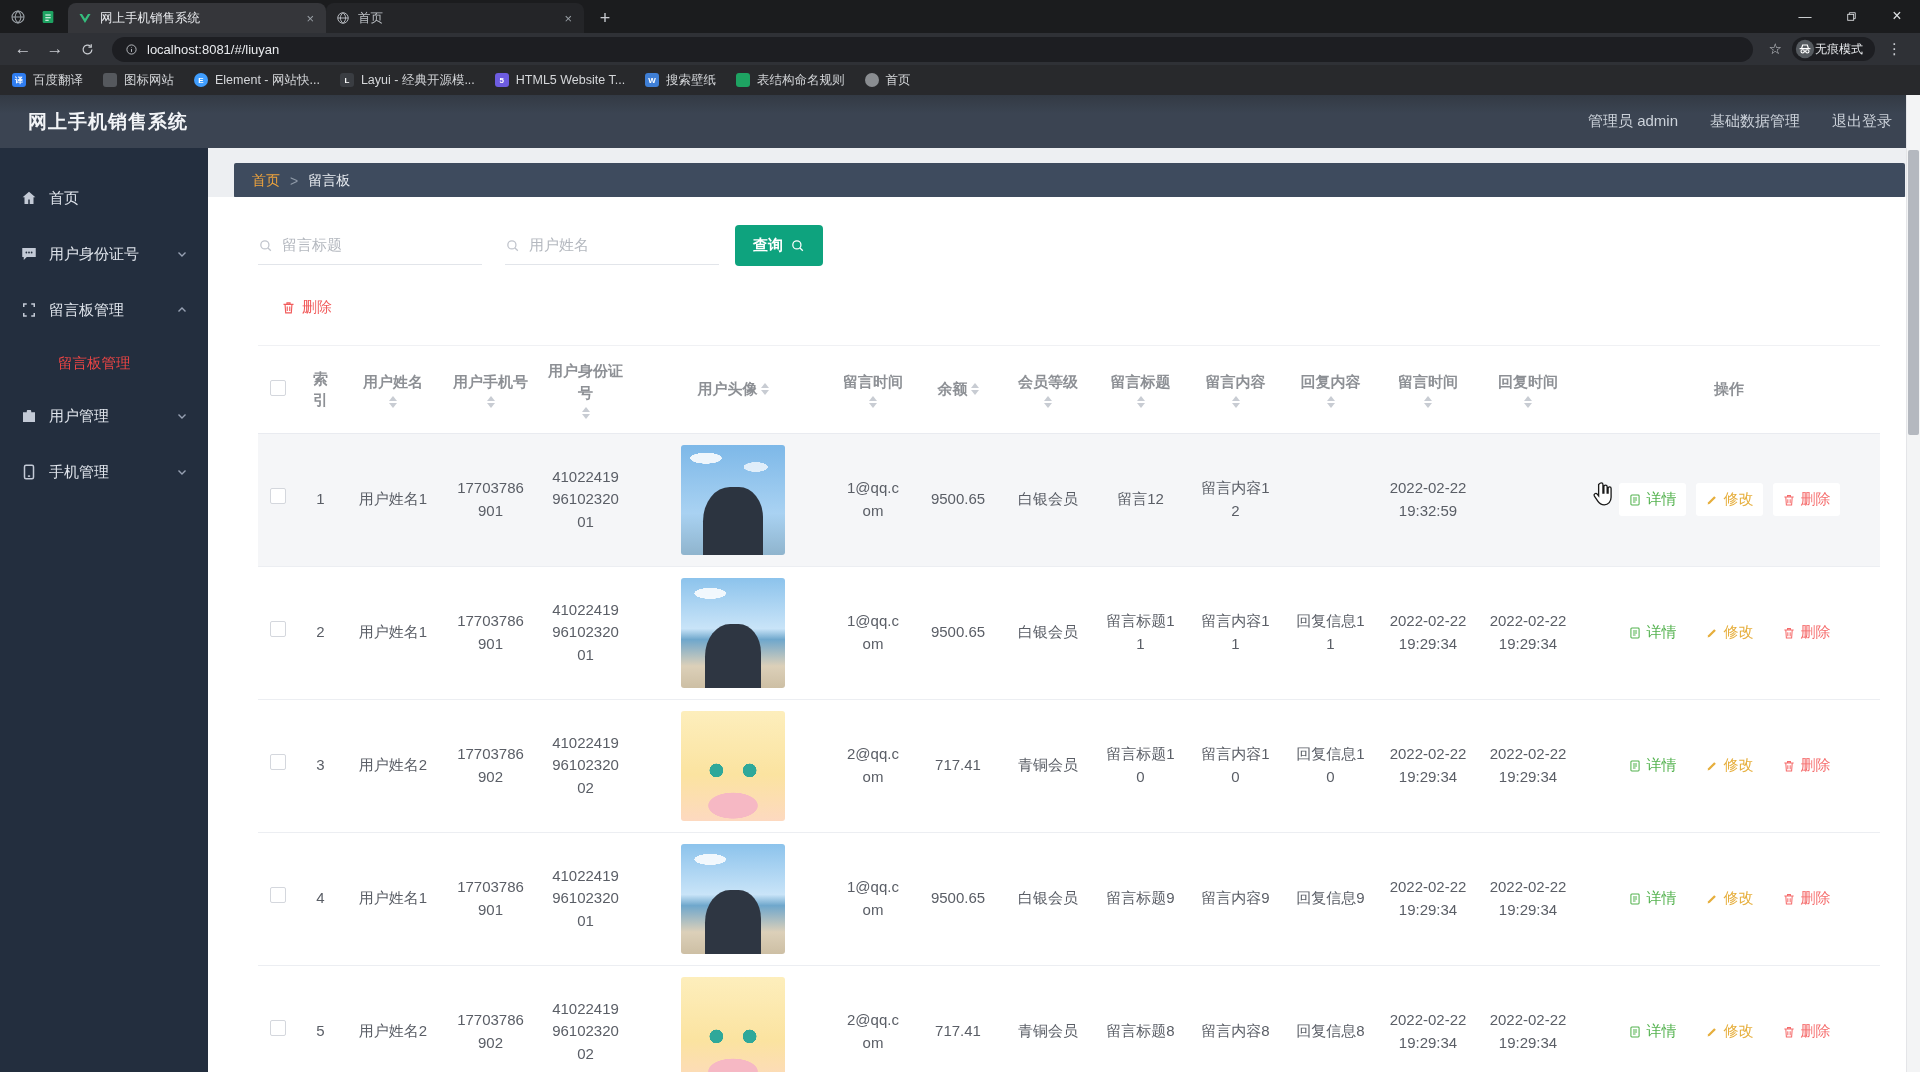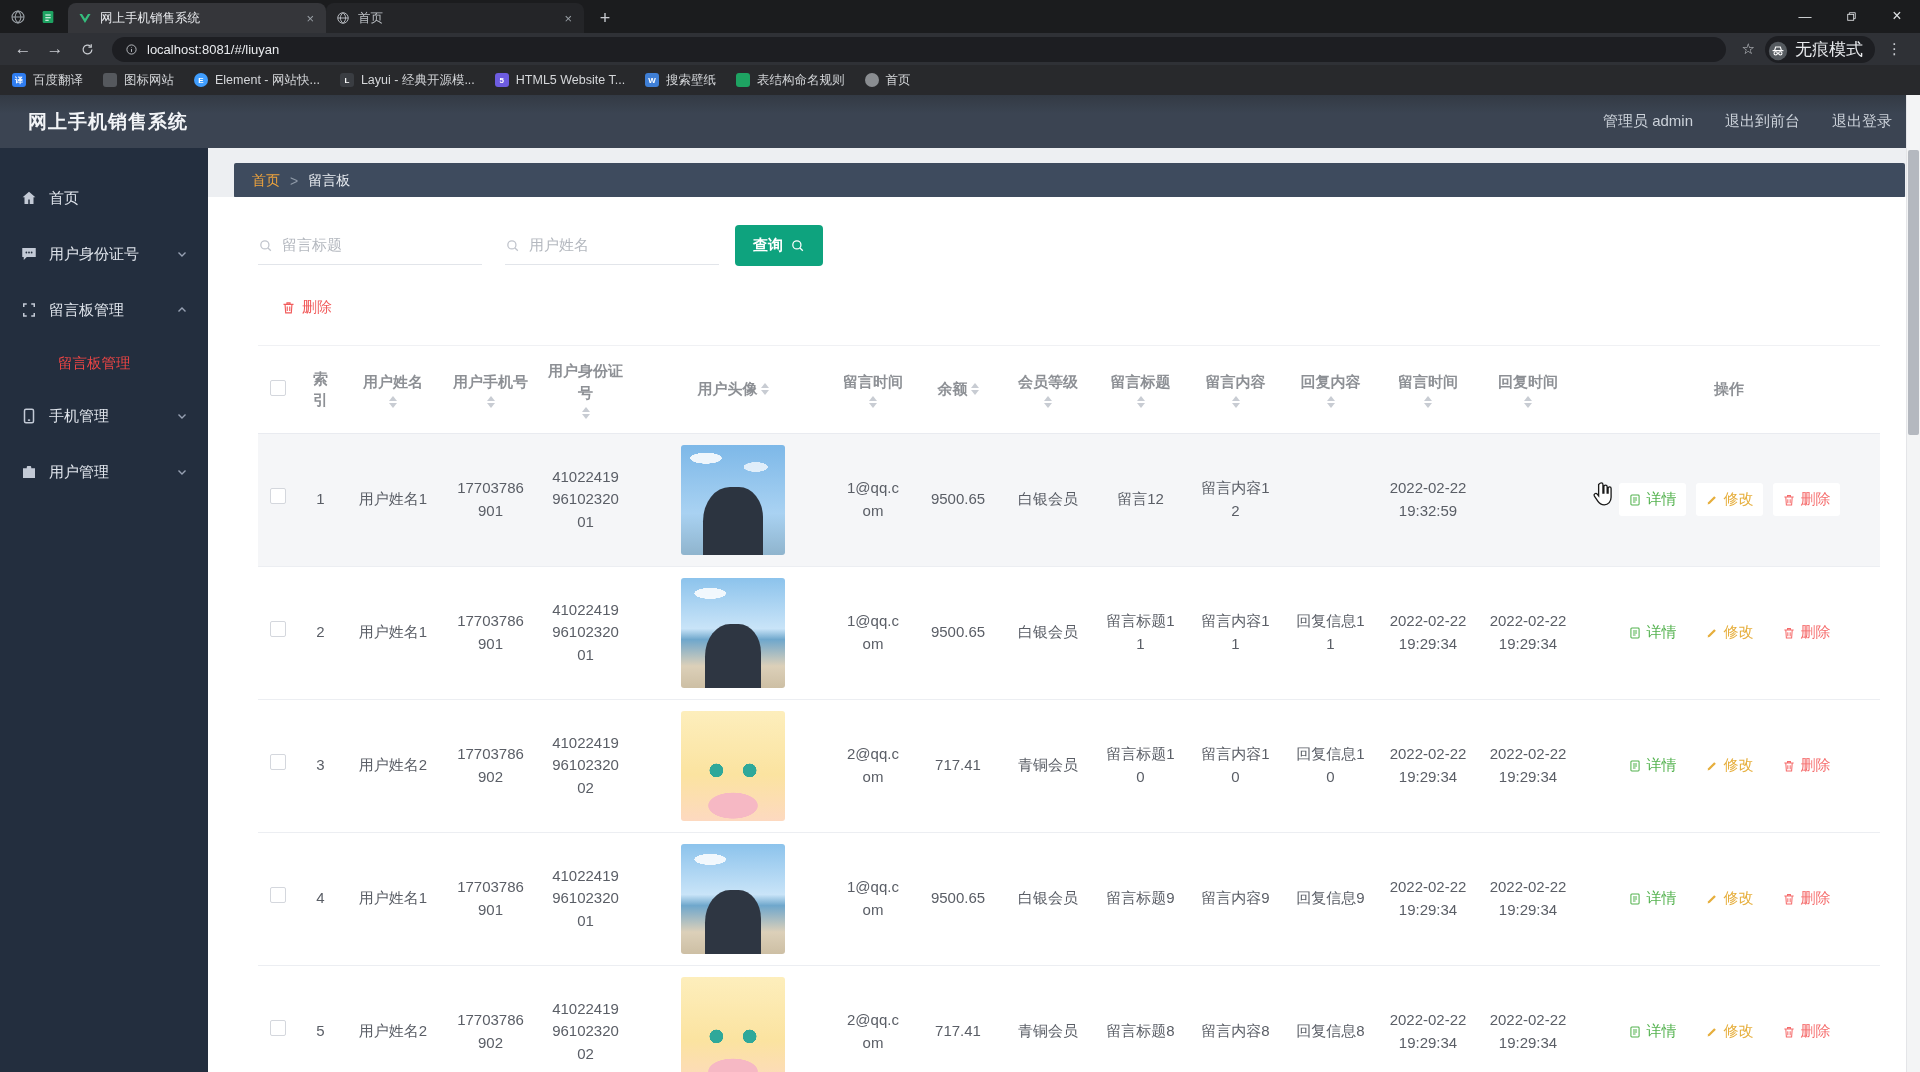--- a/index.html
+++ b/index.html
@@ -24,22 +24,22 @@
   .winbtn{width:46px;height:32px;display:flex;align-items:center;justify-content:center;color:#dfe1e4;font-size:13px}
 
   .toolbar{height:32px;background:#2f3136;display:flex;align-items:center;padding:0 10px;gap:6px}
   .navbtn{width:26px;height:26px;display:flex;align-items:center;justify-content:center;
           color:#c9ccd1;font-size:17px;border-radius:50%}
   .navbtn .icon{width:15px;height:15px;color:#c9ccd1}
   .addr{flex:1;height:25px;background:#1d1e22;border-radius:13px;display:flex;align-items:center;
         gap:9px;padding:0 13px;margin:0 6px;color:#e8eaed;font-size:13px}
   .addr .icon{width:13px;height:13px;color:#b6b9be}
   .star{color:#c9ccd1;font-size:15px;margin:0 4px}
-  .incog{display:flex;align-items:flex-end;gap:7px;background:#1d1e22;border-radius:14px;
-         padding:2px 12px 2px 3px;color:#e8eaed;font-size:17px}
+  .incog{display:flex;align-items:center;background:#1d1e22;border-radius:14px;
+         padding:2px 12px 2px 3px;color:#e8eaed;font-size:12px}
   .incog .icon{width:20px;height:20px}
   .dots{color:#c9ccd1;font-size:15px;margin:0 8px 0 6px;letter-spacing:0}
 
   .bookmarks{height:30px;background:#28292c;display:flex;align-items:center;padding:0 12px;gap:20px}
   .bm{display:flex;align-items:center;gap:7px;font-size:12.5px;color:#d5d7da;white-space:nowrap}
   .bm-ic{width:14px;height:14px;border-radius:3px;display:flex;align-items:center;justify-content:center;
          color:#fff;font-size:8px;font-weight:700;flex:none}
   .bm-ic.round{border-radius:50%}
 
   
@@ -248,21 +248,21 @@
     <div class="bm">
        <span class="bm-ic round" style="background:#8a8d91"></span>
        <span>首页</span>
      </div>
   </div>
 
 <div class="app-header">
   <span class="app-title">网上手机销售系统</span>
   <div class="hdr-right">
     <span>管理员 admin</span>
-    <span>退出到前台</span>
+    <span>基础数据管理</span>
     <span>退出登录</span>
   </div>
 </div>
 
 <div class="layout">
   <div class="sidebar" id="sidebar">
       <div class="side-item">
        <span class="icon mi" style="width:18px;height:18px">
           <svg viewBox="0 0 24 24" fill="currentColor">
             <path d="M12 3.5L3.5 11H6v9h5v-6h2v6h5v-9h2.5z"></path>
@@ -296,39 +296,39 @@
        <span>留言板管理</span>
        <span class="icon chev" style="width:12px;height:12px">
           <svg viewBox="0 0 12 12" fill="none" stroke="currentColor" stroke-width="1.4">
             <path d="M2.5 7.5L6 4l3.5 3.5"></path>
           </svg>
         </span>
      </div>
       <div class="side-sub active">留言板管理</div>
       <div class="side-item">
        <span class="icon mi" style="width:18px;height:18px">
+          <svg viewBox="0 0 24 24" fill="currentColor">
+            <path d="M9 7V5.5C9 4.7 9.7 4 10.5 4h3c.8 0 1.5.7 1.5 1.5V7h5v13H4V7z"></path>
+          </svg>
+        </span>
+       <span>用户管理</span>
+       <span class="icon chev" style="width:12px;height:12px">
+          <svg viewBox="0 0 12 12" fill="none" stroke="currentColor" stroke-width="1.4">
+            <path d="M2.5 4.5L6 8l3.5-3.5"></path>
+          </svg>
+        </span>
+     </div>
+      <div class="side-item">
+       <span class="icon mi" style="width:18px;height:18px">
           <svg viewBox="0 0 24 24" fill="none" stroke="currentColor" stroke-width="2">
             <rect x="6" y="3" width="12" height="18" rx="2"></rect>
             <path d="M10.5 17.5h3"></path>
           </svg>
         </span>
        <span>手机管理</span>
-       <span class="icon chev" style="width:12px;height:12px">
-          <svg viewBox="0 0 12 12" fill="none" stroke="currentColor" stroke-width="1.4">
-            <path d="M2.5 4.5L6 8l3.5-3.5"></path>
-          </svg>
-        </span>
-     </div>
-      <div class="side-item">
-       <span class="icon mi" style="width:18px;height:18px">
-          <svg viewBox="0 0 24 24" fill="currentColor">
-            <path d="M9 7V5.5C9 4.7 9.7 4 10.5 4h3c.8 0 1.5.7 1.5 1.5V7h5v13H4V7z"></path>
-          </svg>
-        </span>
-       <span>用户管理</span>
        <span class="icon chev" style="width:12px;height:12px">
           <svg viewBox="0 0 12 12" fill="none" stroke="currentColor" stroke-width="1.4">
             <path d="M2.5 4.5L6 8l3.5-3.5"></path>
           </svg>
         </span>
      </div>
     </div>
   <div class="main">
     <div class="bc-bar">
       <span class="bc-home">首页</span>

